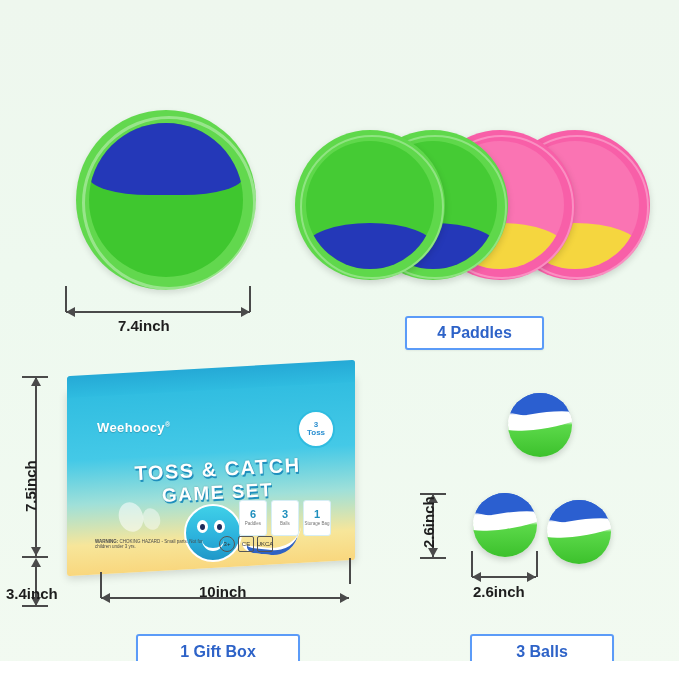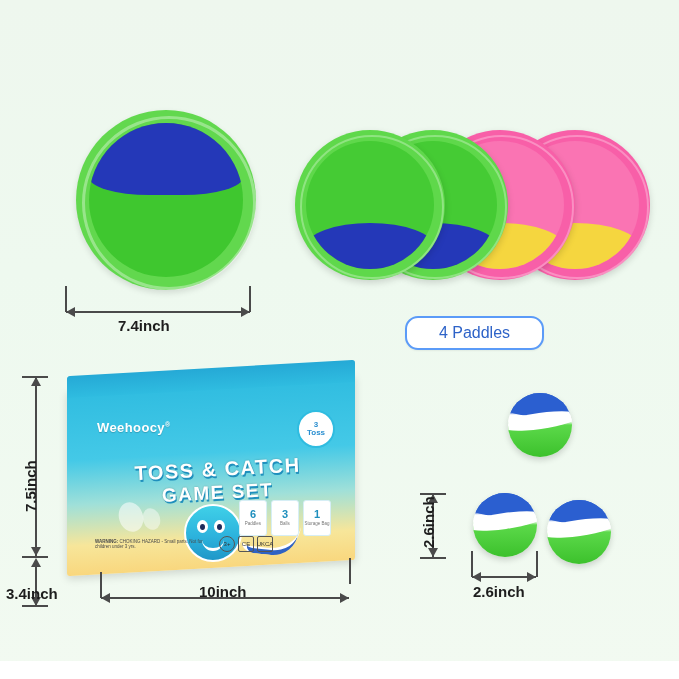--- a/index.html
+++ b/index.html
@@ -35,24 +35,24 @@
     font-size:35px;
     font-weight:bold;
     letter-spacing:2.5px;
   }
 
   
   .pill{
     position:absolute;
     background:#ffffff;
     border:2px solid #5b9bf8;
-    border-radius:13px;
+    border-radius:3px;
     color:#2e63c8;
     font-size:16px;
-    font-weight:normal;
+    font-weight:bold;
     display:flex;align-items:center;justify-content:center;
     box-shadow:0 1px 2px rgba(0,0,0,.06);
     text-align:center;
   }
 
   
   .paddle-big{
     position:absolute;left:76px;top:110px;width:180px;height:180px;
     border-radius:50%;
     background:#62d84e;
@@ -349,20 +349,21 @@
   <div class="tick tick-h" style="left:22px;top:605px;"></div>
   <div class="dimtext" style="left:6px;top:585px;text-align:right;">3.4inch</div>
 
   <div class="tick tick-v" style="left:100px;top:572px;"></div>
   <div class="tick tick-v" style="left:349px;top:558px;"></div>
   <div class="dimline dim-h" style="left:101px;top:597px;width:248px;"></div>
   <div class="arrow arrow-l" style="left:101px;top:593px;"></div>
   <div class="arrow arrow-r" style="left:340px;top:593px;"></div>
   <div class="dimtext" style="left:199px;top:583px;">10inch</div>
 
+  <div class="pill" style="left:136px;top:634px;width:160px;height:32px;">1 Gift Box</div>
 
   <div class="ball ball-1">
     <div class="capt"></div>
     <div class="seam"></div>
   </div>
   <div class="ball ball-2">
     <div class="capt"></div>
     <div class="seam"></div>
   </div>
   <div class="ball ball-3">
@@ -377,15 +378,16 @@
   <div class="arrow arrow-d" style="left:428px;top:548px;"></div>
   <div class="dimtext vert" style="left:420px;top:548px;">2.6inch</div>
 
   <div class="tick tick-v" style="left:471px;top:551px;"></div>
   <div class="tick tick-v" style="left:536px;top:551px;"></div>
   <div class="dimline dim-h" style="left:472px;top:576px;width:64px;"></div>
   <div class="arrow arrow-l" style="left:472px;top:572px;"></div>
   <div class="arrow arrow-r" style="left:527px;top:572px;"></div>
   <div class="dimtext" style="left:473px;top:583px;">2.6inch</div>
 
+  <div class="pill" style="left:470px;top:634px;width:140px;height:32px;">3 Balls</div>
 
   <div class="footer-strip"></div>
 </div>
 
 </body></html>

